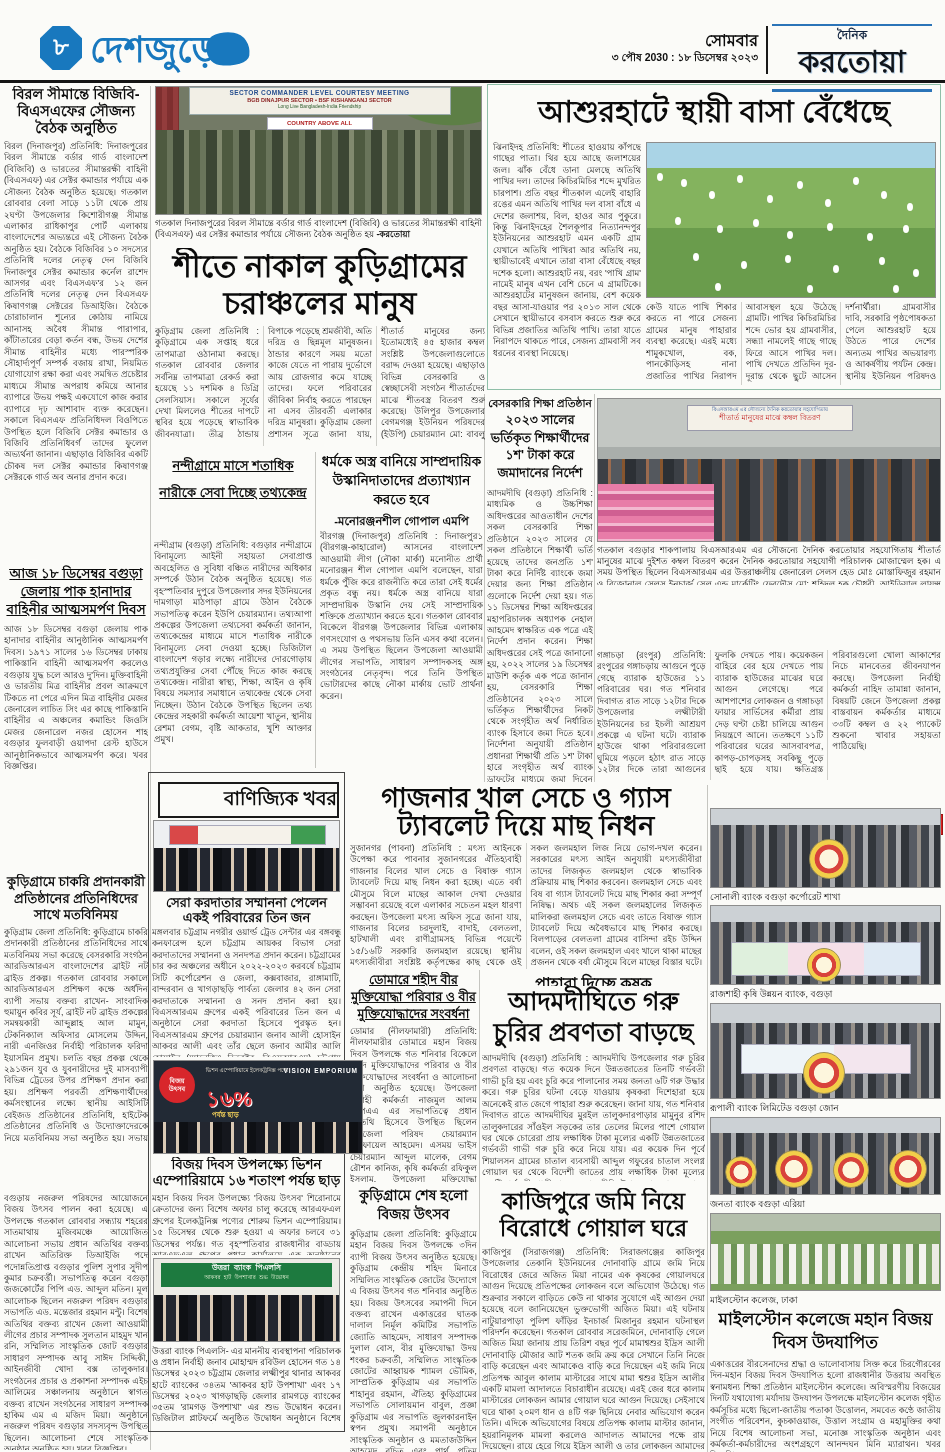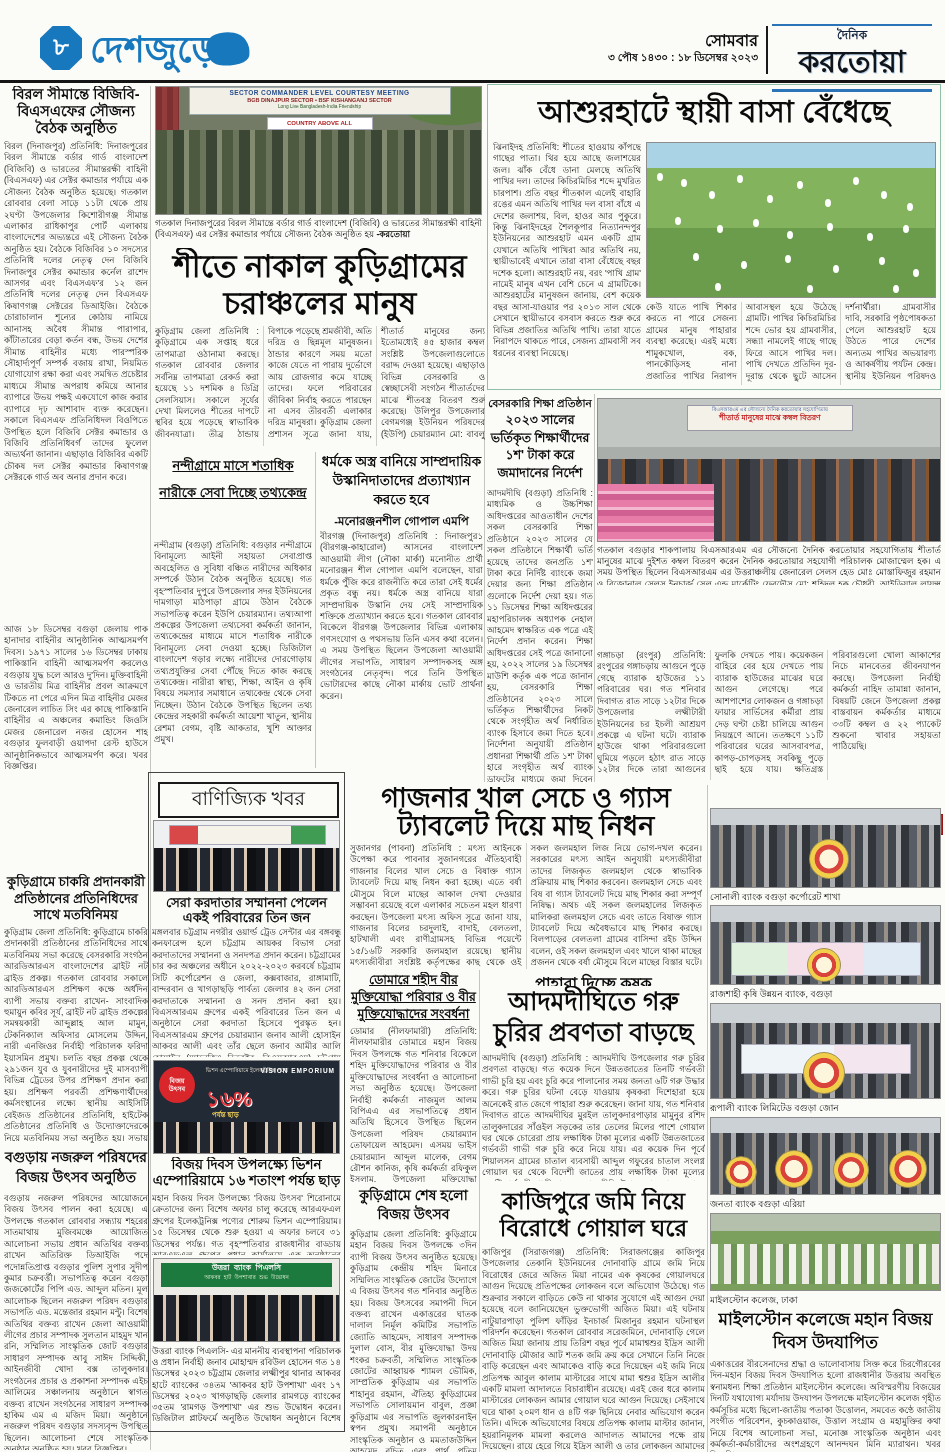--- a/index.html
+++ b/index.html
@@ -46,21 +46,21 @@
   .meet-green{position:absolute;right:0;top:0;width:30%;height:34%;background:radial-gradient(ellipse at 70% 20%,#5d7f46 0 60%,rgba(0,0,0,0) 62%);}
   .birds{background:linear-gradient(180deg,#aad4e6 0 16%,#84b35e 16% 55%,#6a9c4c 55% 100%);}
   .dots{position:absolute;left:10px;top:30px;width:6px;height:8px;border-radius:50%;background:#fff;
     box-shadow:24px 6px 0 #fff,52px 18px 0 #fff,80px 2px 0 #fff,110px 22px 0 #fff,140px 8px 0 #fff,168px 26px 0 #fff,
     196px 4px 0 #fff,224px 18px 0 #fff,250px 30px 0 #fff,18px 44px 0 #fff,60px 52px 0 #fff,96px 46px 0 #fff,
     130px 58px 0 #fff,170px 50px 0 #fff,210px 60px 0 #fff,246px 52px 0 #fff,36px 80px 0 #fff,84px 88px 0 #fff,
     128px 82px 0 #fff,176px 92px 0 #fff,222px 84px 0 #fff,256px 96px 0 #fff,58px 110px 0 #fff,150px 112px 0 #fff,236px 112px 0 #fff;}
   .blanket-bg{background:linear-gradient(180deg,#c3c7c3 0 34%,#a9aeab 34% 100%);}
   .b-banner{position:absolute;left:26%;top:6px;width:48%;height:24px;background:#f4f1e8;border:1px solid #99a;text-align:center;overflow:hidden;}
   .bb1{font-size:5px;color:#31599a;line-height:7px;}
-  .bb2{font-size:7.5px;font-weight:700;color:#c22020;line-height:9px;}
+  .bb2{font-size:7.5px;font-weight:400;color:#c22020;line-height:9px;}
   .b-people{position:absolute;left:0;bottom:0;width:100%;height:58%;
     background:repeating-linear-gradient(90deg,#3c4046 0 10px,#9b6b4f 10px 13px,#54585e 13px 24px,#86552e 24px 27px,#2c3035 27px 38px);}
   .b-pink{position:absolute;left:0;bottom:0;width:34%;height:40%;
     background:repeating-linear-gradient(180deg,#e87ca8 0 7px,#f3b8d0 7px 10px,#d05f92 10px 16px);}
   .tax-bg{background:linear-gradient(180deg,#eef0f2 0 42%,#d8d3c9 42% 100%);}
   .tax-banner{position:absolute;left:8%;top:4px;width:84%;height:18px;
     background:linear-gradient(90deg,#d94848 0 18%,#f5f2ea 18% 78%,#3f9c52 78%);border:1px solid #aab;}
   .vision-bg{background:#222a35;}
   .v-circle{position:absolute;left:5px;top:6px;width:36px;height:36px;border-radius:50%;background:#d8262b;color:#fff;
     font-size:6.5px;font-weight:700;text-align:center;display:flex;flex-direction:column;justify-content:center;line-height:8px;}
@@ -70,57 +70,57 @@
   .v-disc2{position:absolute;left:58px;top:48px;font-size:7px;font-weight:700;color:#f5d25a;}
   .uttara-bg{background:#edece6;font-family:Liberation Mono, monospace;}
   .u-strip{position:absolute;left:4%;top:4px;width:92%;height:24px;background:#1d7a3f;color:#fff;text-align:center;overflow:hidden;}
   .us1{font-size:7.5px;font-weight:700;line-height:11px;}
   .us2{font-size:5.5px;line-height:7px;color:#e8f4d8;}
   .march{background:linear-gradient(180deg,#b4bfac 0 22%,#7ba05e 22% 100%);}
   .march-row{position:absolute;left:0;bottom:8%;width:100%;height:52%;
     background:repeating-linear-gradient(90deg,#f4f4ef 0 7px,#7fa468 7px 13px,#ecebe4 13px 20px,#6e9456 20px 26px);}
   .redband{position:absolute;background:#e01f1f;color:#fff;font-weight:700;text-align:center;overflow:hidden;border:1px solid #9d1212;margin-top:28px;}
   .combox{position:absolute;border:1.5px solid #444;box-sizing:border-box;}
-  .comtitle{position:absolute;border:2px solid #1a1a1a;font-weight:400;text-align:center;color:#0d0d0d;overflow:hidden;}
+  .comtitle{position:absolute;border:2px solid #1a1a1a;font-weight:700;text-align:right;color:#0d0d0d;overflow:hidden;}
   .birdbox{position:absolute;border:1px solid #8fbfa8;box-sizing:border-box;}
   .byline{position:absolute;font-weight:700;color:#0b0b0b;text-align:center;overflow:hidden;}
   .c2{column-count:2;column-gap:9px;column-rule:1px solid #cfcfca;}
   .c3{column-count:3;column-gap:9px;column-rule:1px solid #cfcfca;}
 </style>
 </head>
 <body>
 
 <div id="page">
 
   <div class="m-icon">৮</div>
   <div class="m-section">দেশজুড়ে</div>
   <div class="m-map"></div>
   <div class="m-week">সোমবার</div>
-  <div class="m-date">৩ পৌষ ১৪৩০ : ১৮ ডিসেম্বর ২০২৩</div>
+  <div class="m-date">৩ পৌষ 2030 : ১৮ ডিসেম্বর ২০২৩</div>
   <div class="m-div"></div>
   <div class="m-daily">দৈনিক</div>
   <div class="m-paper">করতোয়া</div>
   <div class="hrule"></div>
 
   <div class="vline" style="left:150px;top:86px;height:1364px;"></div>
   <div class="vline" style="left:484px;top:394px;height:388px;"></div>
   <div class="vline" style="left:594px;top:394px;height:388px;"></div>
   <div class="vline" style="left:315px;top:452px;height:316px;"></div>
   <div class="vline" style="left:479px;top:970px;height:482px;"></div>
   <div class="vline" style="left:707px;top:785px;height:667px;"></div>
 
   <div class="hl" style="left:4px;top:86px;width:144px;height:52px;font-size:14.5px;line-height:17px;">বিরল সীমান্তে বিজিবি-বিএসএফের সৌজন্য বৈঠক অনুষ্ঠিত</div>
   <div class="bd" style="left:4px;top:141px;width:144px;height:420px;">বিরল (দিনাজপুর) প্রতিনিধি: দিনাজপুরের বিরল সীমান্তে বর্ডার গার্ড বাংলাদেশ (বিজিবি) ও ভারতের সীমান্তরক্ষী বাহিনী (বিএসএফ) এর সেক্টর কমান্ডার পর্যায়ে এক সৌজন্য বৈঠক অনুষ্ঠিত হয়েছে। গতকাল রোববার বেলা সাড়ে ১১টা থেকে প্রায় ২ঘণ্টা উপজেলার কিশোরীগঞ্জ সীমান্ত এলাকার রাধিকাপুর পোর্ট এলাকায় বাংলাদেশের অভ্যন্তরে এই সৌজন্য বৈঠক অনুষ্ঠিত হয়। বৈঠকে বিজিবির ১০ সদস্যের প্রতিনিধি দলের নেতৃত্ব দেন বিজিবি দিনাজপুর সেক্টর কমান্ডার কর্নেল রাশেদ আসগর এবং বিএসএফ'র ১২ জন প্রতিনিধি দলের নেতৃত্ব দেন বিএসএফ কিষাণগঞ্জ সেক্টরের ডিআইজি। বৈঠকে চোরাচালান শূন্যের কোঠায় নামিয়ে আনাসহ অবৈধ সীমান্ত পারাপার, কাঁটাতারের বেড়া কর্তন বন্ধ, উভয় দেশের সীমান্ত বাহিনীর মধ্যে পারস্পরিক সৌহার্দ্যপূর্ণ সম্পর্ক বজায় রাখা, নিয়মিত যোগাযোগ রক্ষা করা এবং সমন্বিত প্রচেষ্টার মাধ্যমে সীমান্ত অপরাধ কমিয়ে আনার ব্যাপারে উভয় পক্ষই একযোগে কাজ করার ব্যাপারে দৃঢ় আশাবাদ ব্যক্ত করেছেন। সকালে বিএসএফ প্রতিনিধিদল বিওপিতে উপস্থিত হলে বিজিবি সেক্টর কমান্ডার ও বিজিবি প্রতিনিধিবর্গ তাদের ফুলেল অভ্যর্থনা জানান। এছাড়াও বিজিবির একটি চৌকষ দল সেক্টর কমান্ডার কিষাণগঞ্জ সেক্টরকে গার্ড অব অনার প্রদান করে।</div>
 
+  <div class="hl u" style="left:4px;top:565px;width:144px;height:54px;font-size:13.5px;line-height:18px;">আজ ১৮ ডিসেম্বর বগুড়া জেলায় পাক হানাদার বাহিনীর আত্মসমর্পণ দিবস</div>
   <div class="bd" style="left:4px;top:624px;width:144px;height:246px;">আজ ১৮ ডিসেম্বর বগুড়া জেলায় পাক হানাদার বাহিনীর আনুষ্ঠানিক আত্মসমর্পণ দিবস। ১৯৭১ সালের ১৬ ডিসেম্বর ঢাকায় পাকিস্তানি বাহিনী আত্মসমর্পণ করলেও বগুড়ায় যুদ্ধ চলে আরও দু'দিন। মুক্তিবাহিনী ও ভারতীয় মিত্র বাহিনীর প্রবল আক্রমণে টিকতে না পেরে এদিন মিত্র বাহিনীর মেজর জেনারেল লাচিত সিং এর কাছে পাকিস্তানি বাহিনীর এ অঞ্চলের কমান্ডিং জিওসি মেজর জেনারেল নজর হোসেন শাহ বগুড়ার ফুলবাড়ী ওয়াপদা রেস্ট হাউসে আনুষ্ঠানিকভাবে আত্মসমর্পণ করে। খবর বিজ্ঞপ্তির।</div>
 
   <div class="hl" style="left:4px;top:874px;width:144px;height:50px;font-size:13px;line-height:16.5px;">কুড়িগ্রামে চাকরি প্রদানকারী প্রতিষ্ঠানের প্রতিনিধিদের সাথে মতবিনিময়</div>
   <div class="bd" style="left:4px;top:927px;width:144px;height:216px;">কুড়িগ্রাম জেলা প্রতিনিধি: কুড়িগ্রামে চাকরি প্রদানকারী প্রতিষ্ঠানের প্রতিনিধিদের সাথে মতবিনিময় সভা করেছে বেসরকারি সংগঠন আরডিআরএস বাংলাদেশের ব্রাইট নট ব্রাইড প্রকল্প। গতকাল রোববার সকালে আরডিআরএস প্রশিক্ষণ কক্ষে অর্ধদিন ব্যাপী সভায় বক্তব্য রাখেন- সাংবাদিক হুমায়ুন কবির সূর্য, ব্রাইট নট ব্রাইড প্রকল্পের সমন্বয়কারী আব্দুল্লাহ আল মামুন, টেকনিক্যাল অফিসার মোসলেম উদ্দিন, নারী এনজিওর নির্বাহী পরিচালক ফরিদা ইয়াসমিন প্রমুখ। চলতি বছর প্রকল্প থেকে ২৯১জন যুব ও যুবনারীদের দুই মাসব্যাপী বিভিন্ন ট্রেডের উপর প্রশিক্ষণ প্রদান করা হয়। প্রশিক্ষণ পরবর্তী প্রশিক্ষণার্থীদের কর্মসংস্থানের লক্ষ্যে স্থানীয় আইসিটি বেইজড প্রতিষ্ঠানের প্রতিনিধি, হাইটেক প্রতিষ্ঠানের প্রতিনিধি ও উদ্যোক্তাদেরকে নিয়ে মতবিনিময় সভা অনুষ্ঠিত হয়। সভায় ২৫ জন উদ্যোক্তা উপস্থিত ছিলেন।</div>
 
-  <div class="hl" style="left:4px;top:1147px;width:144px;height:42px;font-size:14px;line-height:20px;">বগুড়ায় নজরুল পরিষদের বিজয় উৎসব অনুষ্ঠিত</div>
   <div class="bd" style="left:4px;top:1193px;width:144px;height:257px;">বগুড়ায় নজরুল পরিষদের আয়োজনে বিজয় উৎসব পালন করা হয়েছে। এ উপলক্ষে গতকাল রোববার সন্ধ্যায় শহরের সাতমাথায় মুজিবমঞ্চে আয়োজিত আলোচনা সভায় প্রধান অতিথির বক্তব্য রাখেন অতিরিক্ত ডিআইজি পদে পদোন্নতিপ্রাপ্ত বগুড়ার পুলিশ সুপার সুদীপ কুমার চক্রবর্ত্তী। সভাপতিত্ব করেন বগুড়া জজকোর্টের পিপি এড. আব্দুল মতিন। মূল আলোচক ছিলেন নজরুল পরিষদ বগুড়ার সভাপতি এড. মন্তেজার রহমান মন্টু। বিশেষ অতিথির বক্তব্য রাখেন জেলা আওয়ামী লীগের প্রচার সম্পাদক সুলতান মাহমুদ খান রনি, সম্মিলিত সাংস্কৃতিক জোট বগুড়ার সাধারণ সম্পাদক আবু সাঈদ সিদ্দিকী, আইনজীবী খোদা বক্স তালুকদার। সংগঠনের প্রচার ও প্রকাশনা সম্পাদক এইচ আলিমের সঞ্চালনায় অনুষ্ঠানে স্বাগত বক্তব্য রাখেন সংগঠনের সাধারণ সম্পাদক হাকিম এম এ মজিদ মিয়া। অনুষ্ঠানে নজরুল পরিষদ বগুড়ার সদস্যবৃন্দ উপস্থিত ছিলেন। আলোচনা শেষে সাংস্কৃতিক অনুষ্ঠান অনুষ্ঠিত হয়। খবর বিজ্ঞপ্তির।</div>
 
   <div class="photo" style="left:155px;top:86px;width:327px;height:129px;background:#737a66;">
     <div class="meet-curtain"></div>
     <div class="meet-green"></div>
     <div class="meet-banner">
       <div class="mb1">SECTOR COMMANDER LEVEL COURTESY MEETING</div>
       <div class="mb2">BGB DINAJPUR SECTOR  •  BSF KISHANGANJ SECTOR</div>
       <div class="mb3">Long Live Bangladesh-India Friendship</div>
     </div>
@@ -187,21 +187,21 @@
   <div class="combox" style="left:148px;top:772px;width:197px;height:660px;"></div>
   <div class="comtitle" style="left:158px;top:782px;width:177px;height:32px;font-size:19px;line-height:29px;">বাণিজ্যিক খবর</div>
 
   <div class="photo tax-bg" style="left:153px;top:820px;width:187px;height:72px;">
     <div class="tax-banner"></div>
     <div class="suits"></div>
   </div>
   <div class="hl" style="left:152px;top:895px;width:189px;height:30px;font-size:13px;line-height:15px;">সেরা করদাতার সম্মাননা পেলেন একই পরিবারের তিন জন</div>
   <div class="bd" style="left:152px;top:927px;width:189px;height:130px;">মঙ্গলবার চট্টগ্রাম নগরীর ওয়ার্ল্ড ট্রেড সেন্টার এর বঙ্গবন্ধু কনফারেন্স হলে চট্টগ্রাম আয়কর বিভাগ সেরা করদাতাদের সম্মাননা ও সনদপত্র প্রদান করেন। চট্টগ্রামের চার কর অঞ্চলের অধীনে ২০২২-২০২৩ করবর্ষে চট্টগ্রাম সিটি কর্পোরেশন ও জেলা, কক্সবাজার, রাঙ্গামাটি, বান্দরবান ও খাগড়াছড়ি পার্বত্য জেলার ৪২ জন সেরা করদাতাকে সম্মাননা ও সনদ প্রদান করা হয়। বিএসআরএম গ্রুপের একই পরিবারের তিন জন এ অনুষ্ঠানে সেরা করদাতা হিসেবে পুরস্কৃত হন। বিএসআরএম গ্রুপের চেয়ারম্যান জনাব আলী হোসাইন আকবর আলী এবং তাঁর ছেলে জনাব আমীর আলি হোসাইন (ম্যানেজিং ডিরেক্টর, বিএসআরএম) চট্টগ্রাম জেলায় সেরা করদাতার সম্মাননা পান। সভাপতিত্বে অনুষ্ঠানে প্রধান অতিথি ছিলেন চট্টগ্রাম বিশ্ববিদ্যালয়ের (চবি) উপাচার্য প্রফেসর ড. শিরীন আখতার। খবর বিজ্ঞপ্তির।</div>
 
-  <div class="photo vision-bg" style="left:153px;top:1060px;width:187px;height:94px;">
+  <div class="photo vision-bg" style="left:153px;top:1060px;width:210px;height:94px;">
     <div class="v-circle">
       <span>বিজয়</span>
       <span>উৎসব</span>
     </div>
     <div class="v-tag">ভিশন এম্পোরিয়ামে ইলেকট্রনিক্স পণ্যে</div>
     <div class="v-brand">VISION EMPORIUM</div>
     <div class="v-disc">১৬%</div>
     <div class="v-disc2">পর্যন্ত ছাড়</div>
     <div class="suits" style="height:34%;"></div>
   </div>

